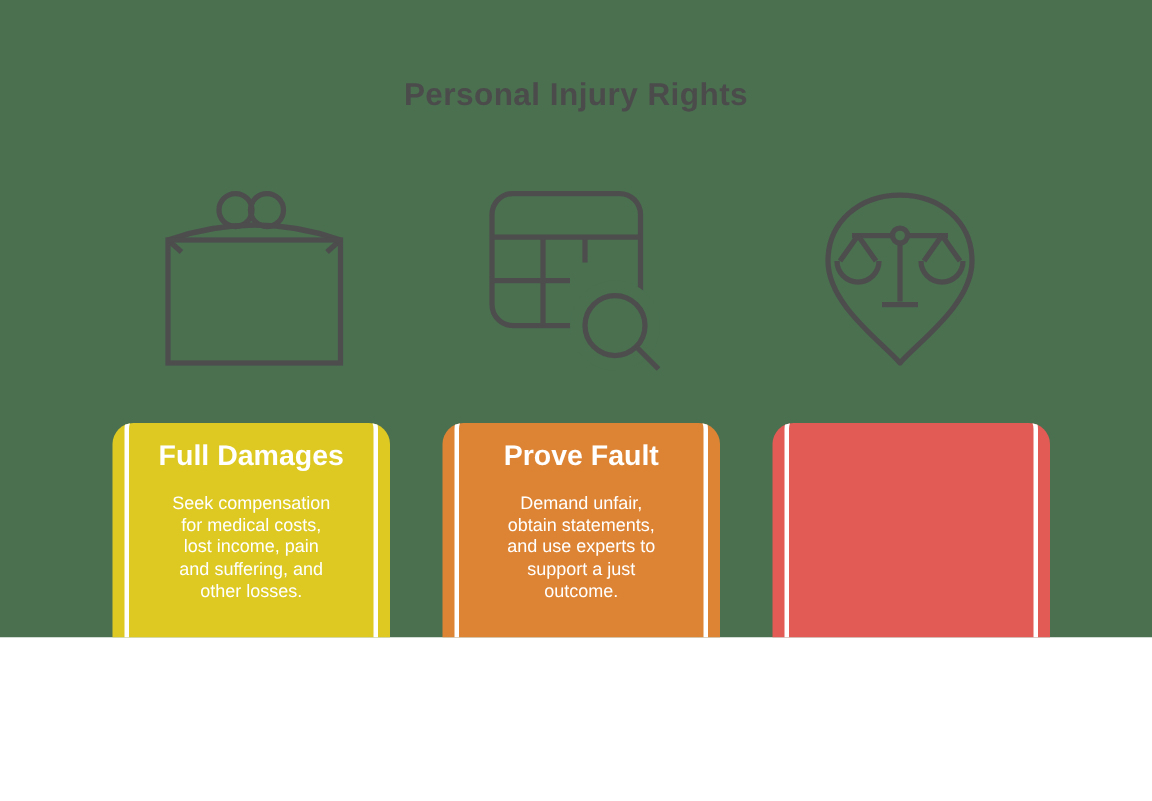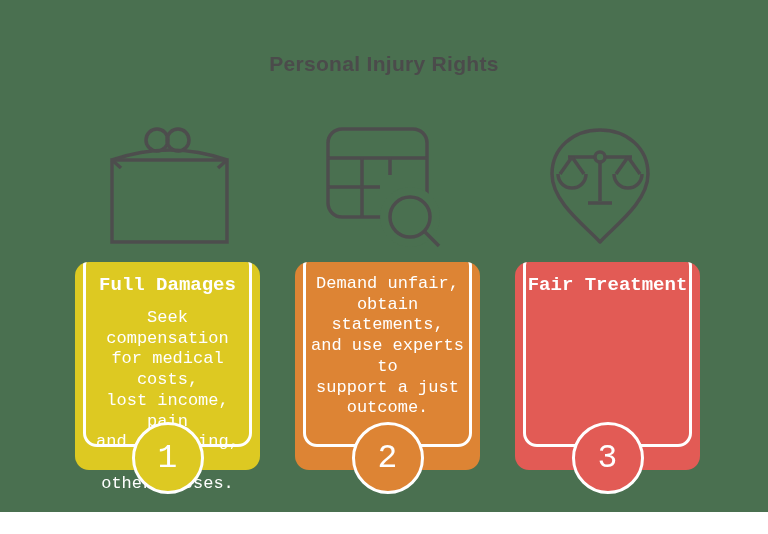--- a/index.html
+++ b/index.html
@@ -1,21 +1,21 @@
 <!DOCTYPE html>
 <html><head>
 <meta charset="utf-8">
 <style>
   html, body { margin: 0; padding: 0; }
   body { font-family: "Liberation Sans", sans-serif; }
 
   .stage {
     position: relative;
     width: 768px;
-    height: 512px;
+    height: 425px;
     overflow: hidden;
   }
 
   .title {
     position: absolute;
     top: 52px;
     left: 0;
     width: 100%;
     margin: 0;
     text-align: center;
@@ -25,24 +25,23 @@
   }
 
   .icon { position: absolute; }
   .icon svg { display: block; }
   #icon-purse { left: 110px; top: 127px; }
   #icon-table { left: 322px; top: 124px; }
   #icon-pin   { left: 542px; top: 124px; }
 
   .card {
     position: absolute;
-    top: 262px;
+    top: 282px;
     width: 185px;
     height: 208px;
-    font-family: Liberation Mono, monospace;
   }
   #card-0 { left: 75px; }
   #card-1 { left: 295px; }
   #card-2 { left: 515px; }
 
   .card-bg {
     position: absolute;
     inset: 0;
     border-radius: 14px;
     overflow: hidden;
@@ -66,21 +65,21 @@
     text-align: center;
   }
   .card-heading {
     margin: 0 0 12px;
     font-size: 19px;
     font-weight: bold;
     line-height: 22px;
   }
   .card-body {
     margin: 0;
-    font-size: 17px;
+    font-size: 12px;
     line-height: 1.22;
     white-space: pre-line;
     font-weight: 500;
   }
 
   .num-circle {
     position: absolute;
     left: 50%;
     bottom: -24px;
     transform: translateX(-50%);
@@ -156,36 +155,36 @@
     <div class="num-circle" style="background-color: rgb(221, 201, 34);">
       <span>1</span>
     </div>
   </section>
 
   <section class="card" id="card-1">
     <div class="card-bg" style="background-color: rgb(221, 132, 52);">
       <div class="inner-frame"></div>
     </div>
     <div class="card-text" style="color: rgb(255, 255, 255);">
+      <h2 class="card-heading">Prove Fault</h2>
       <p class="card-body">Demand unfair,
 obtain statements,
 and use experts to
 support a just
 outcome.</p>
     </div>
     <div class="num-circle" style="background-color: rgb(221, 132, 52);">
       <span>2</span>
     </div>
   </section>
 
   <section class="card" id="card-2">
     <div class="card-bg" style="background-color: rgb(226, 91, 85);">
       <div class="inner-frame"></div>
     </div>
     <div class="card-text" style="color: rgb(255, 255, 255);">
-      <h2 class="card-heading">Fair Treatment</h2>
     </div>
     <div class="num-circle" style="background-color: rgb(226, 91, 85);">
       <span>3</span>
     </div>
   </section>
 
 </div>
 
 </body></html>

